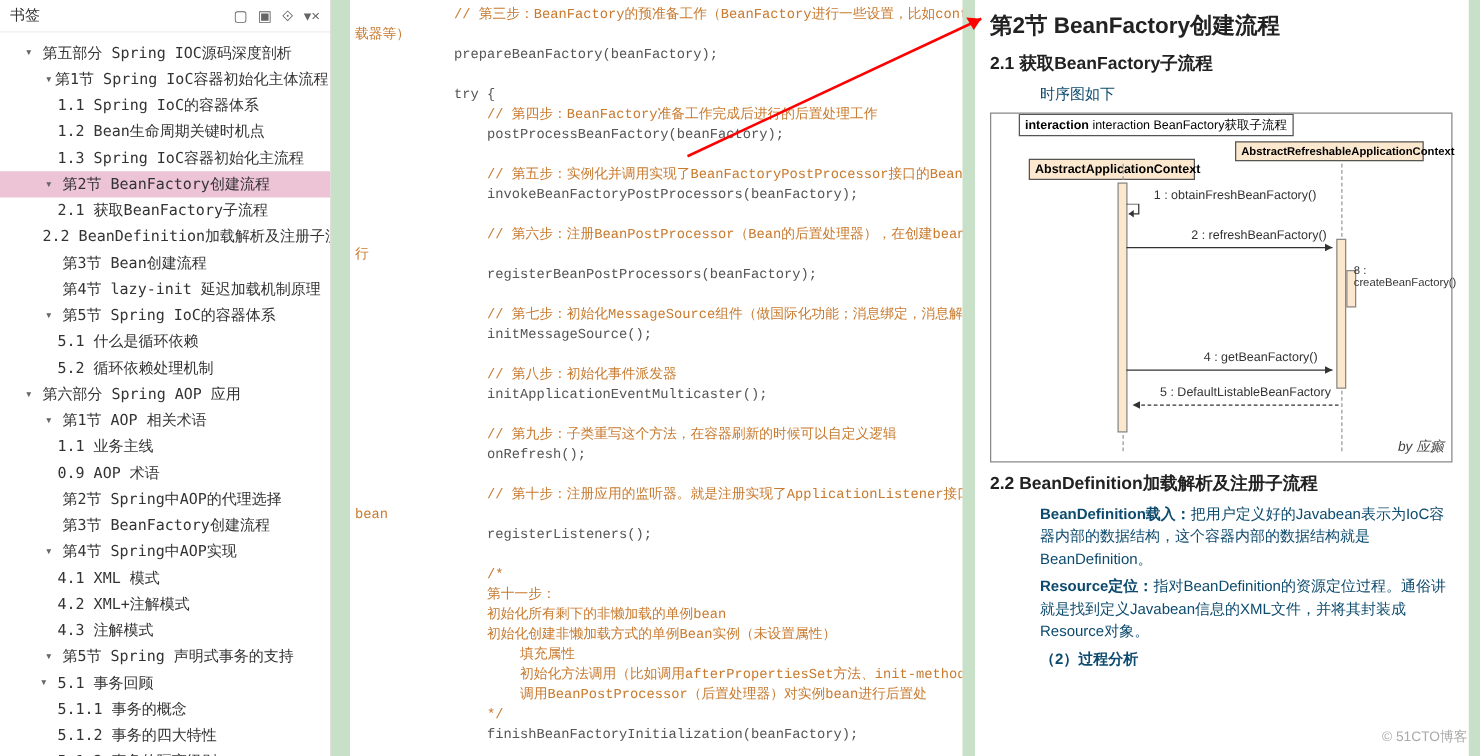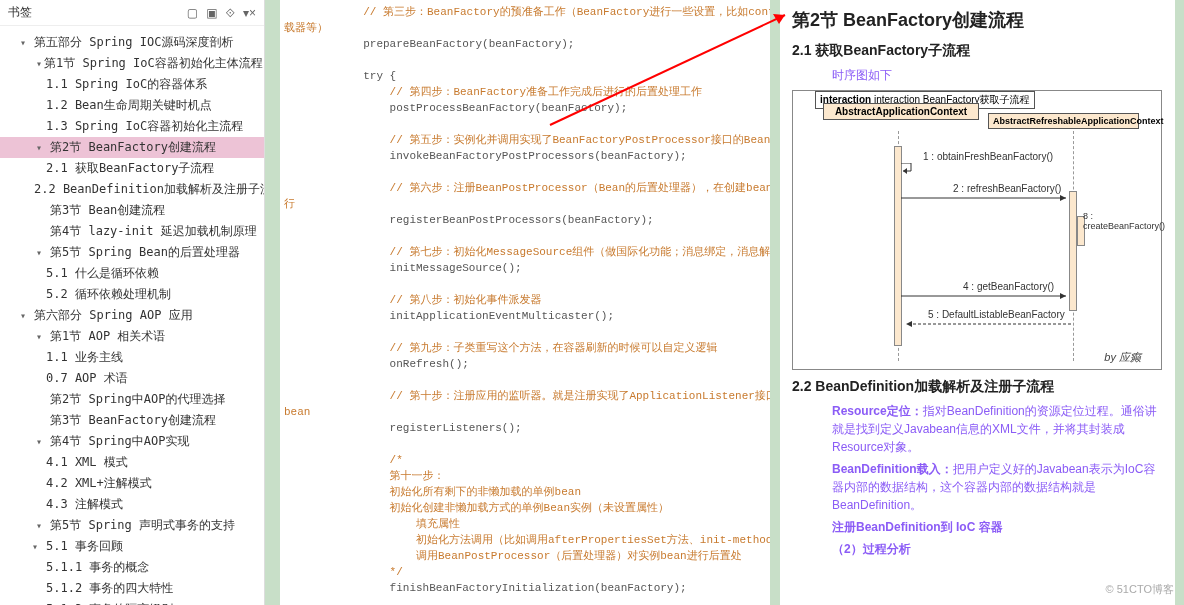--- a/index.html
+++ b/index.html
@@ -16,30 +16,30 @@
 .indent-1 { padding-left: 36px; }
 .indent-2 { padding-left: 32px; }
 .tree-toggle { width: 12px; display: inline-block; color: #666; font-size: 10px; margin-right: 2px; }
 .middle-pane { position: absolute; left: 280px; top: 0; width: 490px; height: 605px; background: #fff; overflow: hidden; padding: 4px 0; }
 .code-block { font-family: Consolas, "Courier New", monospace; font-size: 11px; line-height: 16px; white-space: pre; color: #555; padding-left: 4px; }
 .code-comment { color: #c87a2e; }
 .code-text { color: #555; }
 .right-pane { position: absolute; left: 780px; top: 0; width: 395px; height: 605px; background: #fff; padding: 8px 12px; overflow: hidden; font-size: 12px; }
 .right-pane h2 { font-size: 18px; font-weight: bold; margin-bottom: 10px; color: #222; }
 .right-pane h3 { font-size: 14px; font-weight: bold; margin: 8px 0 6px; color: #222; }
-.right-pane p { margin: 4px 0; line-height: 18px; color: #8b5cf6; padding-left: 40px; }
+.right-pane p { margin: 4px 0; line-height: 18px; color: #0c4a6e; padding-left: 40px; }
 .diagram { border: 1px solid #888; background: #fff; width: 370px; height: 280px; position: relative; margin: 6px 0; font-size: 10px; }
 .diagram-title { position: absolute; top: 0; left: 0; border: 1px solid #555; padding: 1px 4px; background: #fff; font-size: 10px; margin-left: 22px; }
 .diagram-box { position: absolute; border: 1px solid #555; background: #fce8ce; padding: 2px 4px; font-size: 10px; text-align: center; font-weight: bold; }
 .diagram-label { position: absolute; font-size: 10px; color: #333; }
 .lifeline { position: absolute; border-left: 1px dashed #999; width: 0; }
 .activation { position: absolute; width: 8px; background: #fce8ce; border: 1px solid #888; }
 .arrow-annotation { position: absolute; left: 680px; top: 100px; width: 120px; height: 2px; z-index: 10; }
 .watermark { position: absolute; right: 10px; bottom: 8px; color: #aaa; font-size: 11px; z-index: 20; }
-.byline { position: absolute; right: 20px; bottom: 4px; font-size: 11px; font-style: italic; color: #444; }
+.byline { position: absolute; right: 6px; bottom: 4px; font-size: 11px; font-style: italic; color: #444; }
 </style>
 </head>
 <body>
 
 <div class="sidebar">
   <div class="sidebar-header">
     <span class="title">书签</span>
     <span class="icon">▢</span>
     <span class="icon">▣</span>
     <span class="icon">⟐</span>
@@ -82,21 +82,21 @@
       <div class="tree-item indent-1">
         <span class="tree-toggle"></span>
         <span>第3节 Bean创建流程</span>
       </div>
       <div class="tree-item indent-1">
         <span class="tree-toggle"></span>
         <span>第4节 lazy-init 延迟加载机制原理</span>
       </div>
       <div class="tree-item indent-1">
         <span class="tree-toggle">▾</span>
-        <span>第5节 Spring Bean的后置处理器</span>
+        <span>第5节 Spring IoC的容器体系</span>
       </div>
       <div class="tree-item indent-2">
         <span class="tree-toggle"></span>
         <span>5.1 什么是循环依赖</span>
       </div>
       <div class="tree-item indent-2">
         <span class="tree-toggle"></span>
         <span>5.2 循环依赖处理机制</span>
       </div>
       <div class="tree-item indent-0">
@@ -106,21 +106,21 @@
       <div class="tree-item indent-1">
         <span class="tree-toggle">▾</span>
         <span>第1节 AOP 相关术语</span>
       </div>
       <div class="tree-item indent-2">
         <span class="tree-toggle"></span>
         <span>1.1 业务主线</span>
       </div>
       <div class="tree-item indent-2">
         <span class="tree-toggle"></span>
-        <span>0.7 AOP 术语</span>
+        <span>0.9 AOP 术语</span>
       </div>
       <div class="tree-item indent-1">
         <span class="tree-toggle"></span>
         <span>第2节 Spring中AOP的代理选择</span>
       </div>
       <div class="tree-item indent-1">
         <span class="tree-toggle"></span>
         <span>第3节 BeanFactory创建流程</span>
       </div>
       <div class="tree-item indent-1">
@@ -171,21 +171,21 @@
   <polygon points="240,5 228,4 234,14" fill="#ff0000"></polygon>
 </svg>
 
 <div class="right-pane">
   <h2>第2节 BeanFactory创建流程</h2>
   <h3>2.1 获取BeanFactory子流程</h3>
   <p>时序图如下</p>
 
   <div class="diagram">
     <div class="diagram-title"><b>interaction</b> <span style="display:inline">interaction BeanFactory获取子流程</span></div>
-    <div class="diagram-box" style="top:12px;left:30px;width:156px;">AbstractApplicationContext</div>
+    <div class="diagram-box" style="top:36px;left:30px;width:133px;">AbstractApplicationContext</div>
     <div class="diagram-box" style="top:22px;left:195px;width:151px;font-size:9px;">AbstractRefreshableApplicationContext</div>
     <div class="lifeline" style="left:105px;top:40px;height:230px;"></div>
     <div class="lifeline" style="left:280px;top:40px;height:230px;"></div>
     <div class="activation" style="left:101px;top:55px;height:200px;"></div>
     <div class="activation" style="left:276px;top:100px;height:120px;"></div>
     <div class="activation" style="left:284px;top:125px;height:30px;"></div>
     <div class="diagram-label" style="top:60px;left:130px;">1 : obtainFreshBeanFactory()</div>
     <svg style="position:absolute;top:72px;left:108px;width:12px;height:12px;">
         <path d="M0 0 L10 0 L10 8 L2 8" stroke="#333" fill="none"></path>
         <polygon points="2,8 6,5 6,11" fill="#333"></polygon>
@@ -203,19 +203,18 @@
       </svg>
     <div class="diagram-label" style="top:218px;left:135px;">5 : DefaultListableBeanFactory</div>
     <svg style="position:absolute;top:229px;left:108px;width:170px;height:8px;">
         <line x1="170" y1="4" x2="5" y2="4" stroke="#333" stroke-dasharray="3,2"></line>
         <polygon points="5,4 11,1 11,7" fill="#333"></polygon>
       </svg>
     <div class="byline">by 应癫</div>
   </div>
 
   <h3>2.2 BeanDefinition加载解析及注册子流程</h3>
+  <p><b>BeanDefinition载入：</b><span>把用户定义好的Javabean表示为IoC容器内部的数据结构，这个容器内部的数据结构就是BeanDefinition。</span></p>
   <p><b>Resource定位：</b><span>指对BeanDefinition的资源定位过程。通俗讲就是找到定义Javabean信息的XML文件，并将其封装成Resource对象。</span></p>
-  <p><b>BeanDefinition载入：</b><span>把用户定义好的Javabean表示为IoC容器内部的数据结构，这个容器内部的数据结构就是BeanDefinition。</span></p>
-  <p><b>注册BeanDefinition到 IoC 容器</b></p>
   <p><b>（2）过程分析</b></p>
 </div>
 
 <div class="watermark">© 51CTO博客</div>
 
 </body></html>

